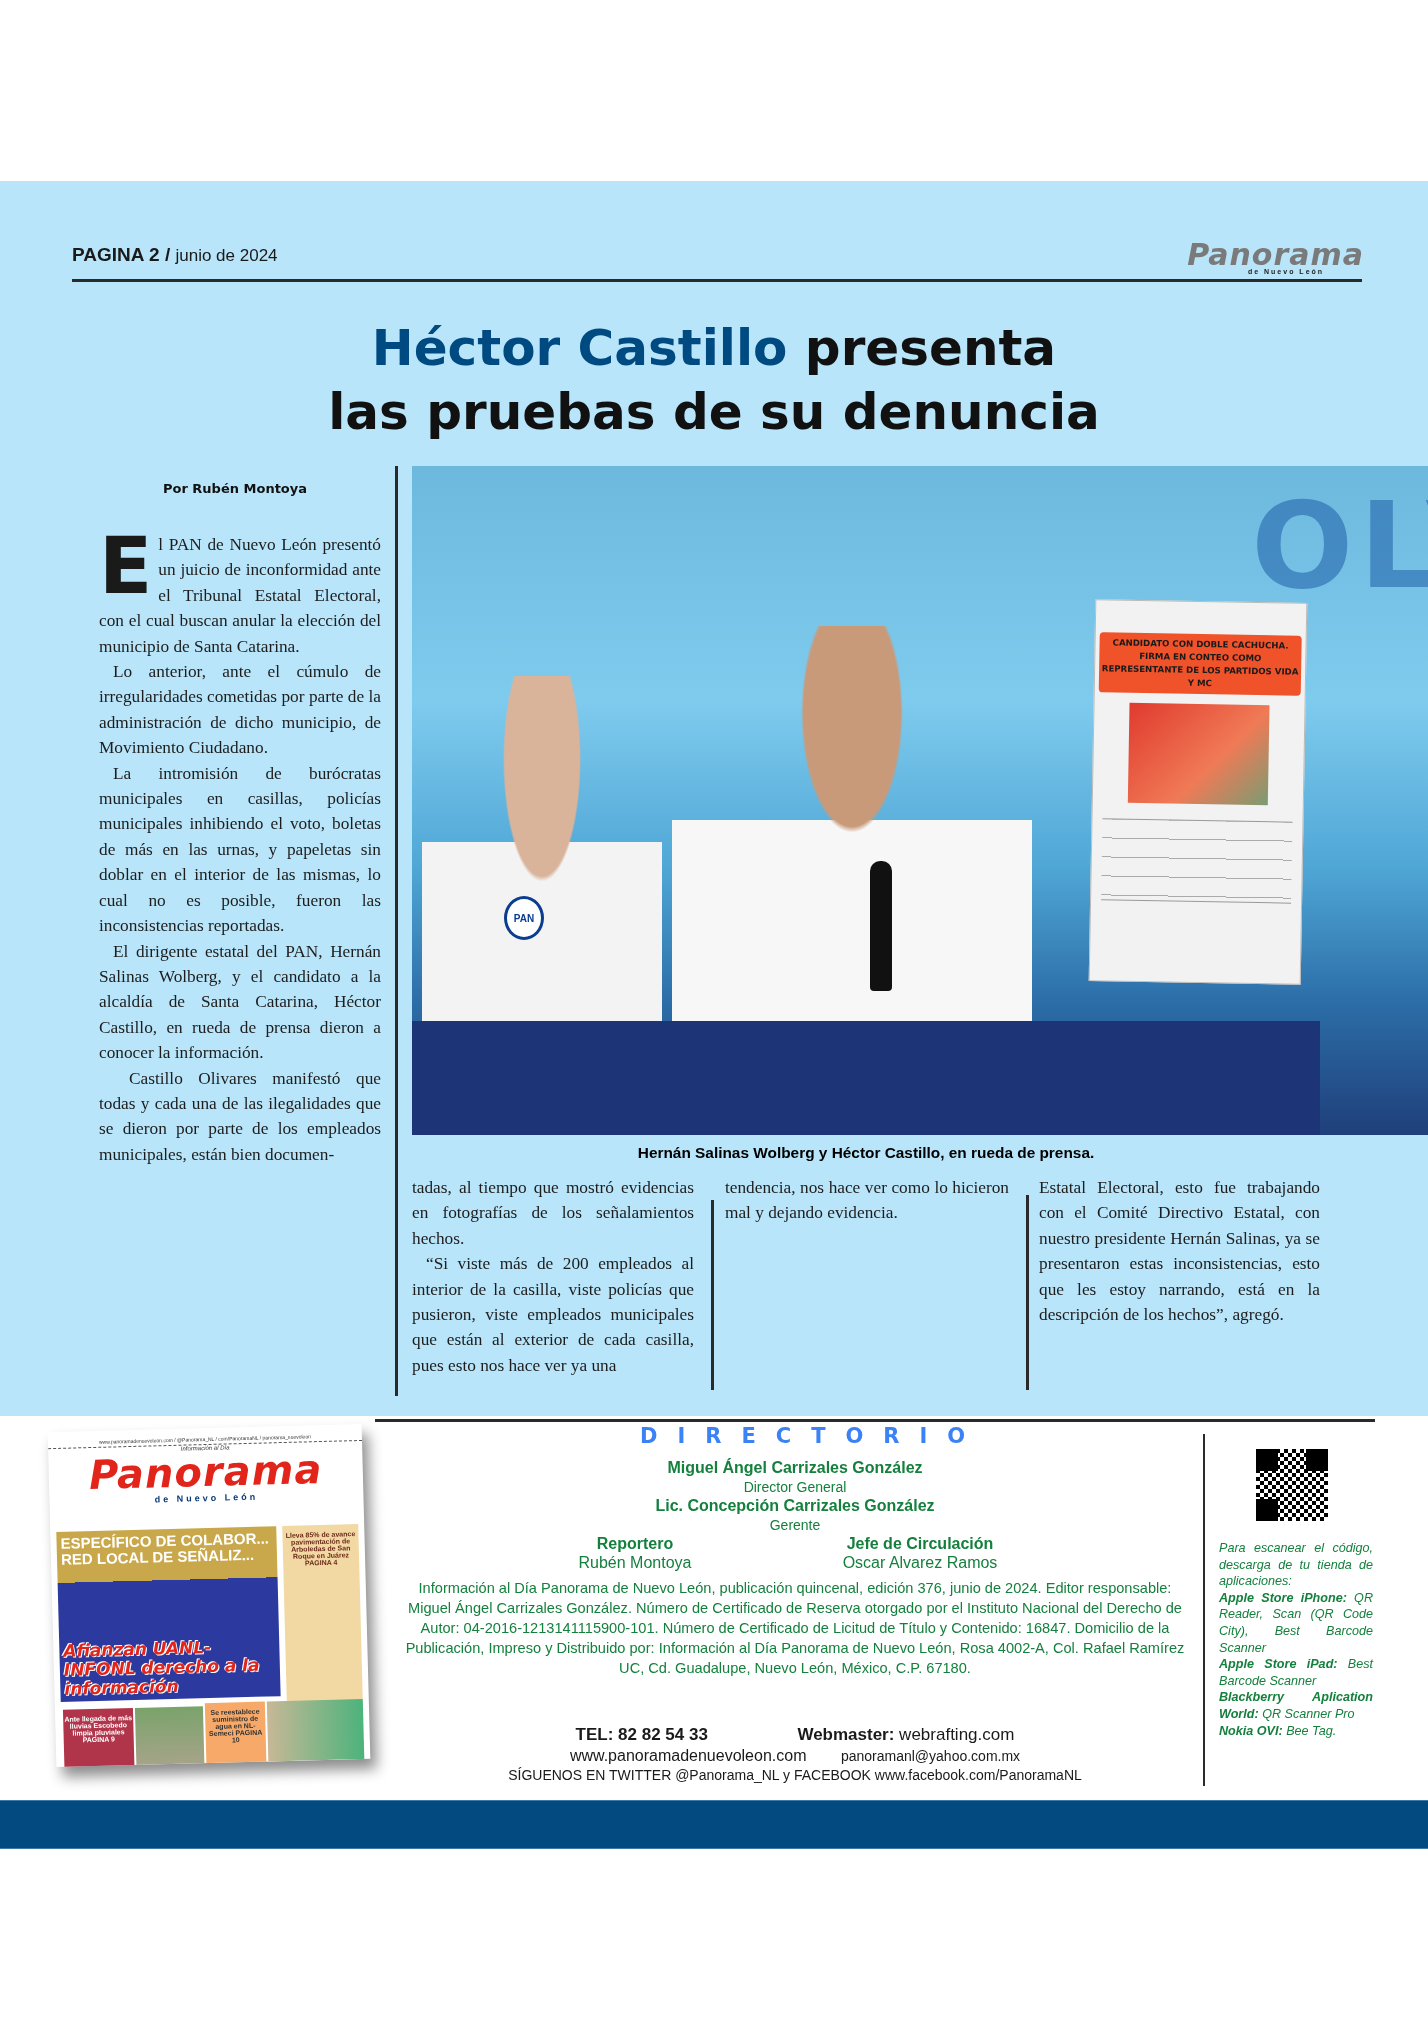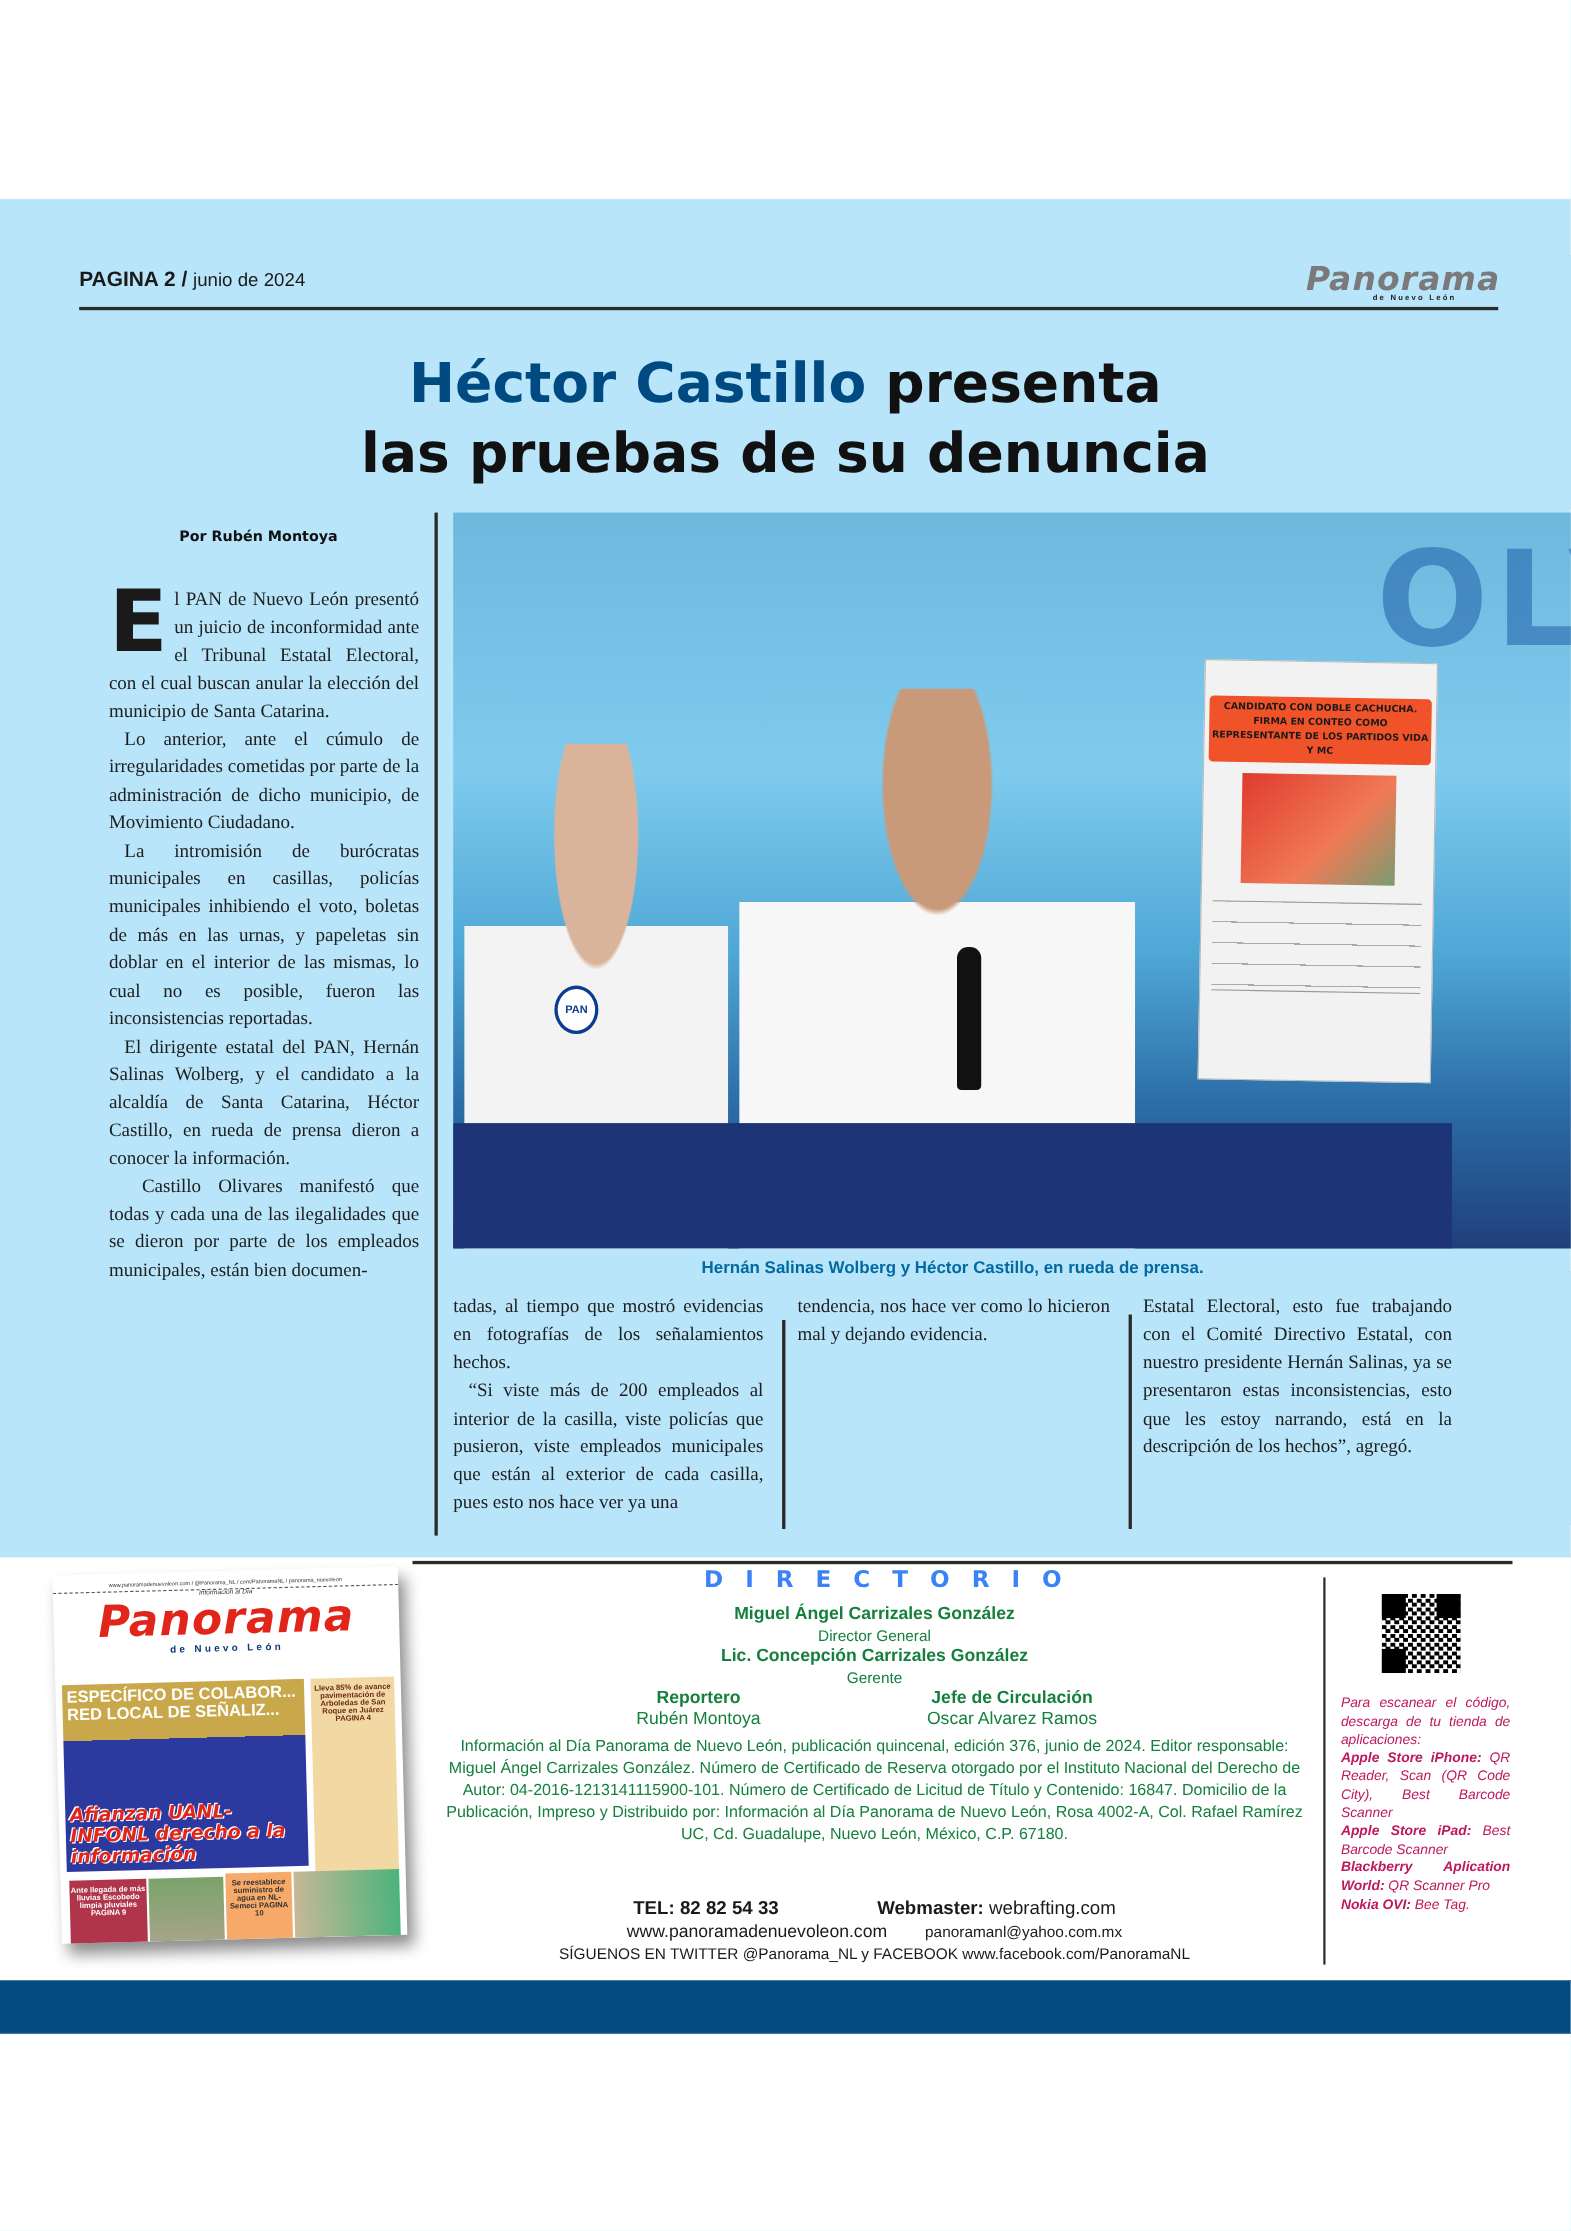--- a/index.html
+++ b/index.html
@@ -32,21 +32,21 @@
   .photo .person1{position:absolute;left:10px;top:210px;width:240px;height:460px;background:radial-gradient(ellipse at 50% 18%,#d9b49b 0 22%,transparent 23%),linear-gradient(180deg,transparent 0 36%,#f3f3f3 36% 100%);border-radius:80px 80px 0 0;}
   .photo .person2{position:absolute;left:260px;top:160px;width:360px;height:510px;background:radial-gradient(ellipse at 50% 17%,#c89a7a 0 19%,transparent 20%),linear-gradient(180deg,transparent 0 38%,#f7f7f7 38% 100%);border-radius:100px 100px 0 0;}
   .photo .pan-badge{position:absolute;left:92px;top:430px;width:34px;height:38px;border-radius:50%;background:#fff;border:3px solid #0a3d8f;color:#0a3d8f;font-size:10px;font-weight:bold;display:flex;align-items:center;justify-content:center;}
   .photo .mic{position:absolute;left:458px;top:395px;width:22px;height:130px;background:#111;border-radius:10px 10px 4px 4px;}
   .photo .table{position:absolute;left:0;top:555px;width:908px;height:114px;background:#1d3576;}
   .photo .doc{position:absolute;left:680px;top:135px;width:210px;height:380px;background:#f2f2f2;border:1px solid #bbb;transform:rotate(1deg);}
   .photo .doc .label{margin:32px 4px 0 4px;background:#f0522a;color:#1a1a1a;font-family:"DejaVu Sans",sans-serif;font-weight:bold;font-size:8.6px;line-height:13px;text-align:center;padding:4px 2px;border-radius:4px;}
   .photo .doc .pic{margin:10px auto 0 auto;width:140px;height:100px;background:linear-gradient(135deg,#e03a2e,#f07a56 60%,#7a9c72);}
   .photo .doc .lines{margin:16px 10px 0 10px;height:80px;border-top:1px solid #999;border-bottom:1px solid #999;background:repeating-linear-gradient(180deg,transparent 0 18px,#aaa 18px 19px);}
 
-  .caption{position:absolute;left:412px;top:1144px;width:908px;text-align:center;font-size:15.4px;font-weight:bold;color:#0369a1;}
+  .caption{position:absolute;left:412px;top:1144px;width:908px;text-align:center;font-size:15.4px;font-weight:bold;color:#000000;}
 
   .col2{left:412px;top:1175px;width:282px;}
   .col3{left:725px;top:1175px;width:284px;}
   .col4{left:1039px;top:1175px;width:281px;}
 
   .dir-rule{position:absolute;left:375px;top:1419px;width:1000px;height:3px;background:#2a2a2a;}
   .dir-title{position:absolute;left:640px;top:1424px;font-family:"DejaVu Sans",sans-serif;font-weight:bold;font-size:21px;letter-spacing:20px;color:#3b82f6;}
   .dir{position:absolute;left:400px;top:1458px;width:790px;text-align:center;color:#15803d;}
   .dir .name{font-weight:bold;font-size:16px;line-height:20px;}
   .dir .role{font-size:14px;line-height:18px;}
@@ -60,21 +60,21 @@
   .contact .row2{font-size:16px;line-height:20px;}
   .contact .row2 .mail{font-size:14px;margin-left:30px;}
   .contact .row3{font-size:14px;line-height:18px;}
 
   .qr-rule{position:absolute;left:1203px;top:1434px;width:2px;height:352px;background:#2a2a2a;}
   .qr{position:absolute;left:1254px;top:1447px;width:72px;height:72px;background:
     linear-gradient(#000,#000) 0 0/22px 22px no-repeat,
     linear-gradient(#000,#000) 50px 0/22px 22px no-repeat,
     linear-gradient(#000,#000) 0 50px/22px 22px no-repeat,
     repeating-conic-gradient(#000 0 25%,#fff 0 50%) 0 0/8px 8px;border:2px solid #fff;}
-  .qr-text{position:absolute;left:1219px;top:1540px;width:154px;font-size:12.6px;line-height:16.6px;font-style:italic;text-align:justify;color:#be185d;}
+  .qr-text{position:absolute;left:1219px;top:1540px;width:154px;font-size:12.6px;line-height:16.6px;font-style:italic;text-align:justify;color:#15803d;}
   .qr-text b{font-weight:bold;}
 
   .cover{position:absolute;left:52px;top:1428px;width:314px;height:335px;background:#fff;transform:rotate(-1.5deg);box-shadow:6px 10px 14px rgba(0,0,0,.45);overflow:hidden;}
   .cover .top-links{font-size:5px;text-align:center;color:#333;margin-top:8px;border-bottom:1px dashed #555;padding-bottom:2px;}
   .cover .tag{font-size:6px;text-align:center;font-style:italic;color:#333;}
   .cover .logo{font-family:"DejaVu Sans",sans-serif;font-weight:bold;font-style:italic;font-size:40px;color:#e1251b;text-align:center;line-height:42px;letter-spacing:1px;}
   .cover .logo-sub{font-size:9px;font-weight:bold;text-align:center;letter-spacing:3px;color:#0b3a78;}
   .cover .main{position:absolute;left:6px;top:100px;width:220px;height:170px;background:linear-gradient(180deg,#c9a84b 0 30%,#2c3aa0 30% 100%);}
   .cover .main .hl1{font-size:15px;font-weight:bold;color:#fff;line-height:16px;padding:4px;}
   .cover .main .hl2{position:absolute;left:4px;top:110px;font-family:"DejaVu Sans",sans-serif;font-weight:bold;font-style:italic;font-size:17px;line-height:19px;color:#e1251b;text-shadow:1px 1px 0 #fff,-1px -1px 0 #fff;}

